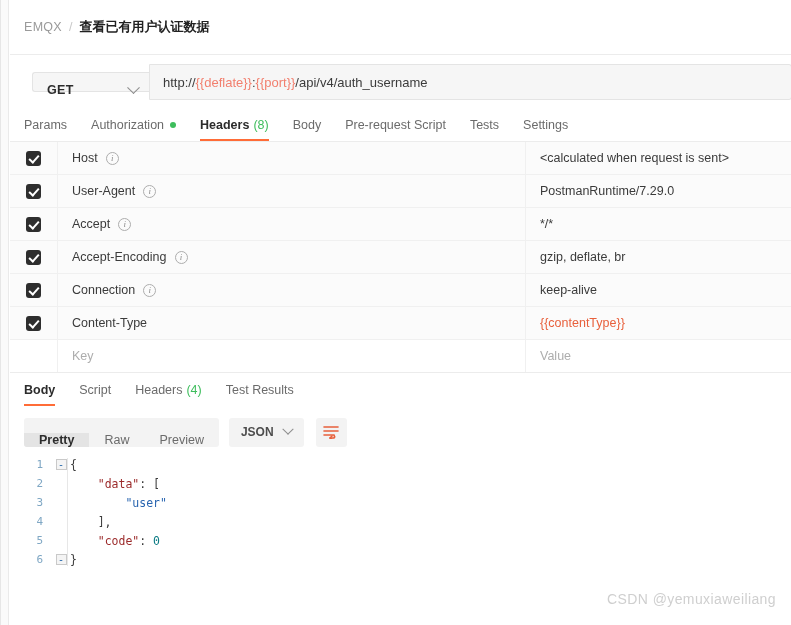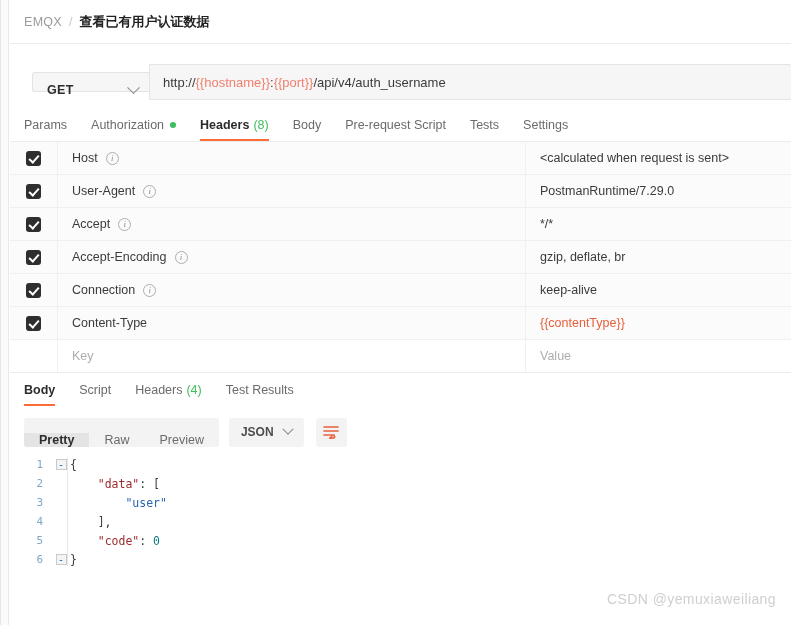--- a/index.html
+++ b/index.html
@@ -32,21 +32,21 @@
     left: 0; top: 0;
     width: 8px; height: 625px;
     background: #fafafa;
     border-right: 1px solid #eaeaea;
   }
 
   
   .breadcrumb-bar {
     position: absolute;
     left: 9px; top: 0;
-    width: 782px; height: 44px;
+    width: 782px; height: 55px;
     background: #fff;
     border-bottom: 1px solid #ececec;
     display: flex;
     align-items: center;
     padding-left: 14px;
   }
   .crumb-root {
     color: #9a9a9a;
     font-size: 12.5px;
     letter-spacing: .3px;
@@ -388,21 +388,21 @@
     <span class="crumb-current">查看已有用户认证数据</span>
   </div>
 
   <div class="url-row">
     <div class="method-select">
       <span class="method-label">GET</span>
       <span class="chev"></span>
     </div>
     <div class="url-input">
       <span>http://</span>
-        <span class="var">{{hostname}}</span>
+        <span class="var">{{deflate}}</span>
         <span>:</span>
         <span class="var">{{port}}</span>
         <span>/api/v4/auth_username</span>
     </div>
   </div>
 
   <div class="req-tabs">
     <div class="rtab">
       <span>Params</span>
     </div>

